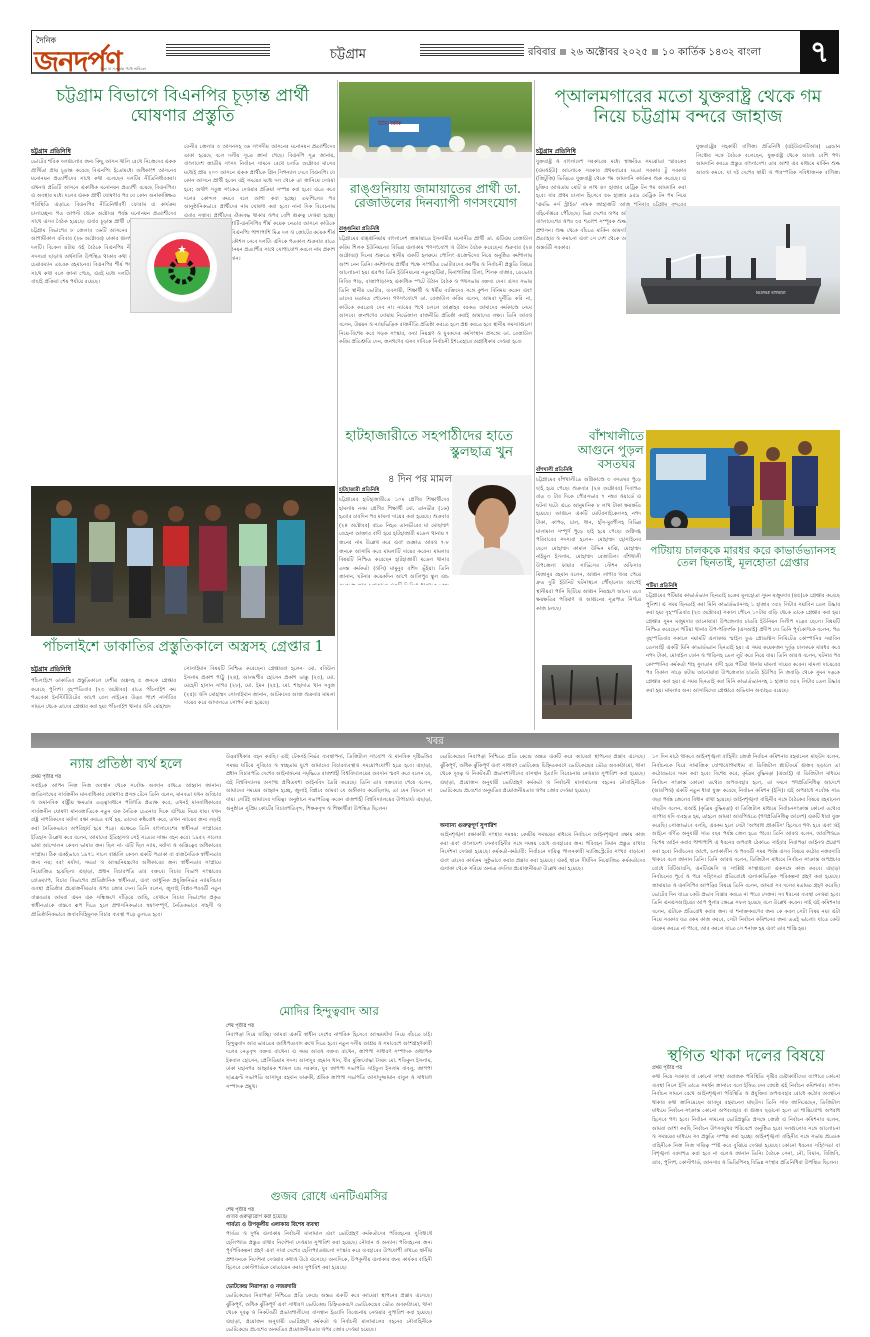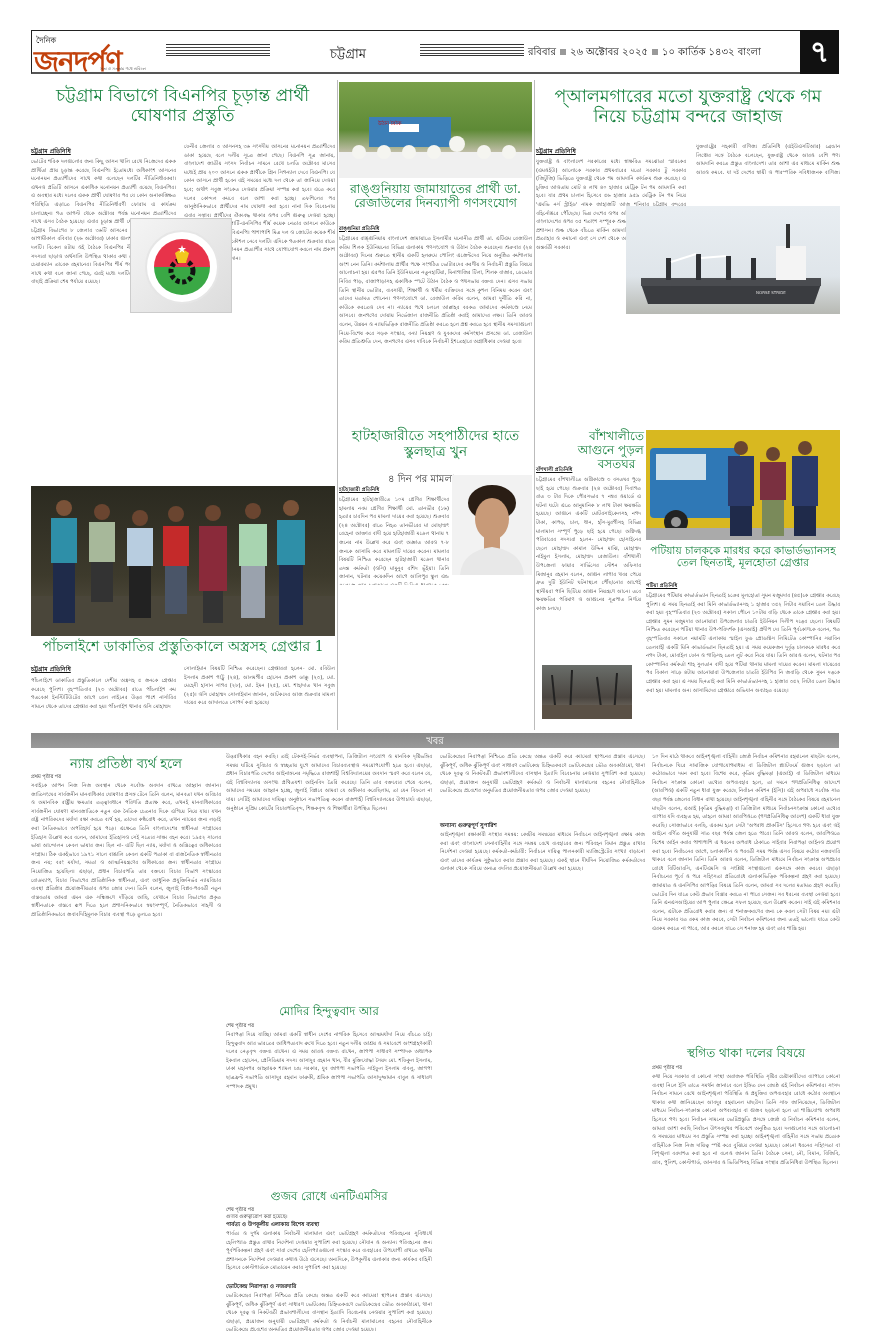--- a/index.html
+++ b/index.html
@@ -109,21 +109,21 @@
         <circle cx="145" cy="70" r="7"></circle>
         <circle cx="170" cy="70" r="7"></circle>
       </g>
   </svg>
 </div>
 <div class="abs photo-banner" style="left:378px;top:120px;font-size:5px;color:#c00;">উঠান বৈঠক</div>
 <div class="abs h-big" style="left:339px;top:182px;width:193px;font-size:12.5px;">রাঙ্গুনিয়ায় জামায়াতের প্রার্থী ডা. রেজাউলের দিনব্যাপী গণসংযোগ</div>
 <div class="abs byline" style="left:339px;top:225px;font-size:5px;">রাঙ্গুনিয়া প্রতিনিধি</div>
 <div class="abs body-text" style="left:339px;top:234px;width:193px;height:190px;">চট্টগ্রামের রাঙ্গুনিয়ায় বাংলাদেশ জামায়াতে ইসলামীর মনোনীত প্রার্থী ডা. এটিএম রেজাউল করিম শিলক ইউনিয়নের বিভিন্ন এলাকায় গণসংযোগ ও উঠান বৈঠক করেছেন। শুক্রবার (২৪ অক্টোবর) দিনের শুরুতে স্থানীয় একটি হলরুমে পোলিং এজেন্টদের নিয়ে অনুষ্ঠিত কর্মশালায় অংশ নেন তিনি। কর্মশালায় প্রার্থীর পক্ষে সংগঠিত ভোটারদের করণীয় ও নির্বাচনী প্রস্তুতি বিষয়ে আলোচনা হয়। এরপর তিনি ইউনিয়নের নতুনহাটিয়া, মিনাগাজির টিলা, শিলক বাজার, ডেভোর নিবির পাড়, রাজাপাড়াসহ একাধিক স্পটে উঠান বৈঠক ও পথসভায় বক্তব্য দেন। এসব সভায় তিনি স্থানীয় ভোটার, ব্যবসায়ী, শিক্ষার্থী ও ধর্মীয় ব্যক্তিদের সঙ্গে কুশল বিনিময় করেন এবং তাদের মতামত শোনেন। গণসংযোগে ডা. রেজাউল করিম বলেন, আমরা দুর্নীতি করি না, কাউকে করতেও দেব না। ন্যায়ের পথে চললে আল্লাহর বরকত আমাদের কর্মকাণ্ডে নেমে আসবে। জনগণের দোয়ায় নির্ভেজাল রাজনীতি প্রতিষ্ঠা করাই আমাদের লক্ষ্য। তিনি আরও বলেন, উন্নয়ন ও ন্যায়ভিত্তিক রাজনীতি প্রতিষ্ঠা করতে হলে প্রশ্ন করতে হবে স্থানীয় সমস্যাগুলো নিয়ে-বিশেষ করে সড়ক সংস্কার, বন্যা নিয়ন্ত্রণ ও যুবকদের কর্মসংস্থান প্রসঙ্গে। ডা. রেজাউল করিম প্রতিশ্রুতি দেন, জনগণের এসব দাবিকে নির্বাচনী ইশতেহারে অগ্রাধিকার দেওয়া হবে।</div>
 
-<div class="abs h-big" style="left:339px;top:428px;width:193px;font-size:13.5px;">হাটহাজারীতে সহপাঠীদের হাতে স্কুলছাত্র খুন</div>
+<div class="abs h-big" style="left:320px;top:428px;width:193px;font-size:13.5px;text-align:right;">হাটহাজারীতে সহপাঠীদের হাতে স্কুলছাত্র খুন</div>
 <div class="abs" style="left:352px;top:471px;font-size:10px;color:#333;margin-left:36px;">৪ দিন পর মামলা</div>
 <div class="abs byline" style="left:339px;top:486px;font-size:5px;">হাটহাজারী প্রতিনিধি</div>
 <div class="abs photo" style="left:452px;top:475px;width:80px;height:100px;background:#f2f2f2;">
   <svg width="80" height="100" viewBox="0 0 80 100">
     <ellipse cx="40" cy="28" rx="24" ry="18" fill="#2a1d14"></ellipse>
     <ellipse cx="40" cy="44" rx="17" ry="21" fill="#c89a78"></ellipse>
     <rect x="32" y="62" width="16" height="12" fill="#c89a78"></rect>
     <path d="M8 100 Q10 76 40 72 Q70 76 72 100 Z" fill="#e8e8e8"></path>
   </svg>
 </div>
@@ -212,15 +212,15 @@
 <div class="abs body-text" style="left:226px;top:1229px;width:206px;height:52px;">পার্বত্য ও দুর্গম এলাকায় নির্বাচনী মালামাল এবং ভোটগ্রহণ কর্মকর্তাদের পরিবহনের সুবিধার্থে হেলিপ্যাড প্রস্তুত রাখার নির্দেশনা দেওয়ার সুপারিশ করা হয়েছে। নৌযান ও অন্যান্য পরিবহনের জন্য পূর্বপরিকল্পনা গ্রহণ এবং সারা দেশের হেলিপ্যাডগুলো সংস্কার করে ব্যবহারের উপযোগী রাখতে স্থানীয় প্রশাসনকে নির্দেশনা দেওয়ার কথাও উঠে এসেছে। অন্যদিকে, উপকূলীয় এলাকার জন্য কার্যকর বাহিনী হিসেবে কোস্টগার্ডকে মোতায়েন করার সুপারিশ করা হয়েছে।</div>
 <div class="abs" style="left:226px;top:1283px;font-size:5.5px;font-weight:bold;">ভোটকেন্দ্র নিরাপত্তা ও নজরদারি</div>
 <div class="abs body-text" style="left:226px;top:1291px;width:206px;height:40px;">ভোটকেন্দ্রের নিরাপত্তা নিশ্চিতে প্রতি কেন্দ্রে অন্তত একটি করে ক্যামেরা স্থাপনের প্রস্তাব এসেছে। ঝুঁকিপূর্ণ, অধিক ঝুঁকিপূর্ণ এবং সাধারণ ভোটকেন্দ্র চিহ্নিতকরণে ভোটকেন্দ্রের ভৌত অবকাঠামো, থানা থেকে দূরত্ব ও নিকটবর্তী প্রভাবশালীদের বাসস্থান ইত্যাদি বিবেচনায় নেওয়ার সুপারিশ করা হয়েছে। এছাড়া, প্রয়োজন অনুযায়ী ভোটগ্রহণ কর্মকর্তা ও নির্বাচনী মালামালের বহনের নৌবাহিনীকে ভোটকেন্দ্রে প্রবেশের অনুমতির প্রয়োজনীয়তার ওপর জোর দেওয়া হয়েছে।</div>
 
 <div class="abs body-text" style="left:440px;top:752px;width:205px;height:70px;">ভোটকেন্দ্রের নিরাপত্তা নিশ্চিতে প্রতি কেন্দ্রে অন্তত একটি করে ক্যামেরা স্থাপনের প্রস্তাব এসেছে। ঝুঁকিপূর্ণ, অধিক ঝুঁকিপূর্ণ এবং সাধারণ ভোটকেন্দ্র চিহ্নিতকরণে ভোটকেন্দ্রের ভৌত অবকাঠামো, থানা থেকে দূরত্ব ও নিকটবর্তী প্রভাবশালীদের বাসস্থান ইত্যাদি বিবেচনায় নেওয়ার সুপারিশ করা হয়েছে। এছাড়া, প্রয়োজন অনুযায়ী ভোটগ্রহণ কর্মকর্তা ও নির্বাচনী মালামালের বহনের নৌবাহিনীকে ভোটকেন্দ্রে প্রবেশের অনুমতির প্রয়োজনীয়তার ওপর জোর দেওয়া হয়েছে।</div>
 <div class="abs" style="left:440px;top:822px;font-size:5.5px;font-weight:bold;">অন্যান্য গুরুত্বপূর্ণ সুপারিশ</div>
 <div class="abs body-text" style="left:440px;top:830px;width:205px;height:500px;">আইনশৃঙ্খলা রক্ষাকারী সংস্থার সমন্বয়: কেন্দ্রীয় সমন্বয়ের মাধ্যমে নির্বাচনে আইনশৃঙ্খলা রক্ষায় কাজ করা এবং বাংলাদেশ সেনাবাহিনীর সঙ্গে সমন্বয় রেখে ব্যবহারের জন্য পরিবহন বিমান প্রস্তুত রাখার নির্দেশনা দেওয়া হয়েছে। কর্মকর্তা-কর্মচারী: নির্বাচনে দায়িত্ব পালনকারী ম্যাজিস্ট্রেটের সংখ্যা বাড়ানো এবং তাদের কার্যক্রম সুষ্ঠুভাবে করার প্রস্তাব করা হয়েছে। একই স্থানে দীর্ঘদিন নিয়োজিত কর্মকর্তাদের এলাকা থেকে সরিয়ে অন্যত্র বদলির প্রয়োজনীয়তা উল্লেখ করা হয়েছে।</div>
 
 <div class="abs body-text" style="left:652px;top:752px;width:188px;height:292px;">১০ দিন মাঠে থাকবে আইনশৃঙ্খলা বাহিনী। জ্যেষ্ঠ নির্বাচন কমিশনার রহমানেল মাছউদ বলেন, নির্বাচনকে ঘিরে সামাজিক যোগাযোগমাধ্যম বা ডিজিটাল প্ল্যাটফর্মে গুজব ছড়ালে তা কঠোরভাবে দমন করা হবে। বিশেষ করে, কৃত্রিম বুদ্ধিমত্তা (এআই) বা ডিজিটাল মাধ্যমে নির্বাচন সংক্রান্ত কোনো তথ্যের অপব্যবহার হলে, তা দমনে গণপ্রতিনিধিত্ব আদেশে (আরপিও) একটি নতুন ধারা যুক্ত করেছে নির্বাচন কমিশন (ইসি)। এই অপরাধে সর্বোচ্চ সাত বছর পর্যন্ত জেলের বিধান রাখা হয়েছে। আইনশৃঙ্খলা বাহিনীর সঙ্গে বৈঠকের বিষয়ে রহমানেল মাছউদ বলেন, এআই (কৃত্রিম বুদ্ধিমত্তা) বা ডিজিটাল মাধ্যমে নির্বাচনসংক্রান্ত কোনো তথ্যের ব্যাপার যদি ব্যবহৃত হয়, তাহলে আমরা আরপিওতে (গণপ্রতিনিধিত্ব আদেশ) একটি ধারা যুক্ত করেছি। সোজাভাবে বলছি, এরকম হলে সেটা 'অপরাধ প্রাকটিস' হিসেবে গণ্য হবে এবং ওই আইনে বর্ণিত অনুযায়ী সাত বছর পর্যন্ত জেল হতে পারে। তিনি আরও বলেন, আরপিওতে বিশেষ আইন করার পাশাপাশি এ ধরনের অপরাধ ঠেকাতে সাইবার নিরাপত্তা আইনও প্রয়োগ করা হবে। নির্বাচনের আগে, চলাকালীন ও পরবর্তী সময় পর্যন্ত এসব বিষয়ে কঠোর নজরদারি থাকবে বলে জানান তিনি। তিনি আরও বলেন, ডিজিটাল মাধ্যমে নির্বাচন সংক্রান্ত অপপ্রচার রোধে বিটিআরসি, এনটিএমসি ও সংশ্লিষ্ট সংস্থাগুলো একসঙ্গে কাজ করবে। এছাড়া নির্বাচনের পূর্বে ও পরে সহিংসতা প্রতিরোধে এলাকাভিত্তিক পরিকল্পনা গ্রহণ করা হয়েছে। জামায়াত ও এনসিপির আপত্তির বিষয়ে তিনি বলেন, আমরা সব দলের মতামত গ্রহণ করেছি। ভোটের দিন যাতে কেউ প্রভাব বিস্তার করতে না পারে সেজন্য সব ধরনের ব্যবস্থা নেওয়া হবে। তিনি এনএসআইয়ের আপ পুলার ক্ষেত্রে সফল হয়েছে বলে উল্লেখ করেন। সাই এই কমিশনার বলেন, এটাকে প্রতিরোধ করার জন্য বা শনাক্তকরণের জন্য কে করল সেটা বিষয় নয়। এটা নিয়ে সরকার যত রকম কাজ করবে, সেটা নির্বাচন কমিশনের জন্য ততই ভালো। যাতে কেউ এরকম করতে না পারে, আর করলে যাতে সে শনাক্ত হয় এবং তার শাস্তি হয়।</div>
 
-<div class="abs h-big" style="left:652px;top:1047px;width:188px;font-size:12px;">স্থগিত থাকা দলের বিষয়ে</div>
+<div class="abs h-big" style="left:652px;top:1047px;width:188px;font-size:16px;">স্থগিত থাকা দলের বিষয়ে</div>
 <div class="abs" style="left:652px;top:1064px;font-size:5px;">প্রথম পৃষ্ঠার পর</div>
 <div class="abs body-text" style="left:652px;top:1072px;width:188px;height:260px;">কথা নিয়ে সরকার বা কোনো সংস্থা অরাজক পরিস্থিতি সৃষ্টির চেষ্টাকারীদের ব্যাপারে কোনো ব্যবস্থা নিলে ইসি তাতে সমর্থন জানাবে বলে ইঙ্গিত দেন জ্যেষ্ঠ এই নির্বাচন কমিশনার। সংসদ নির্বাচন সামনে রেখে আইনশৃঙ্খলা পরিস্থিতি ও প্রযুক্তির অপব্যবহার রোধে কঠোর অবস্থানে থাকার কথা জানিয়েছেন আবদুর রহমানেল মাছউদ। তিনি সাফ জানিয়েছেন, ডিজিটাল মাধ্যমে নির্বাচন-সংক্রান্ত কোনো অপব্যবহার বা গুজব ছড়ানো হলে তা শাস্তিযোগ্য অপরাধ হিসেবে গণ্য হবে। নির্বাচন সামনের ভোটপ্রস্তুতি প্রসঙ্গে জ্যেষ্ঠ এ নির্বাচন কমিশনার বলেন, আমরা আশা করছি নির্বাচন উৎসবমুখর পরিবেশে অনুষ্ঠিত হবে। দলগুলোর সঙ্গে আলোচনা ও সমন্বয়ের মাধ্যমে সব প্রস্তুতি সম্পন্ন করা হচ্ছে। আইনশৃঙ্খলা বাহিনীর সঙ্গে সভায় প্রত্যেক বাহিনীকে নিজ নিজ দায়িত্ব স্পষ্ট করে বুঝিয়ে দেওয়া হয়েছে। কোনো ধরনের সহিংসতা বা বিশৃঙ্খলা বরদাশত করা হবে না বলেও জানান তিনি। বৈঠকে সেনা, নৌ, বিমান, বিজিবি, র‍্যাব, পুলিশ, কোস্টগার্ড, আনসার ও ভিডিপিসহ বিভিন্ন সংস্থার প্রতিনিধিরা উপস্থিত ছিলেন।</div>
 
 </body></html>

